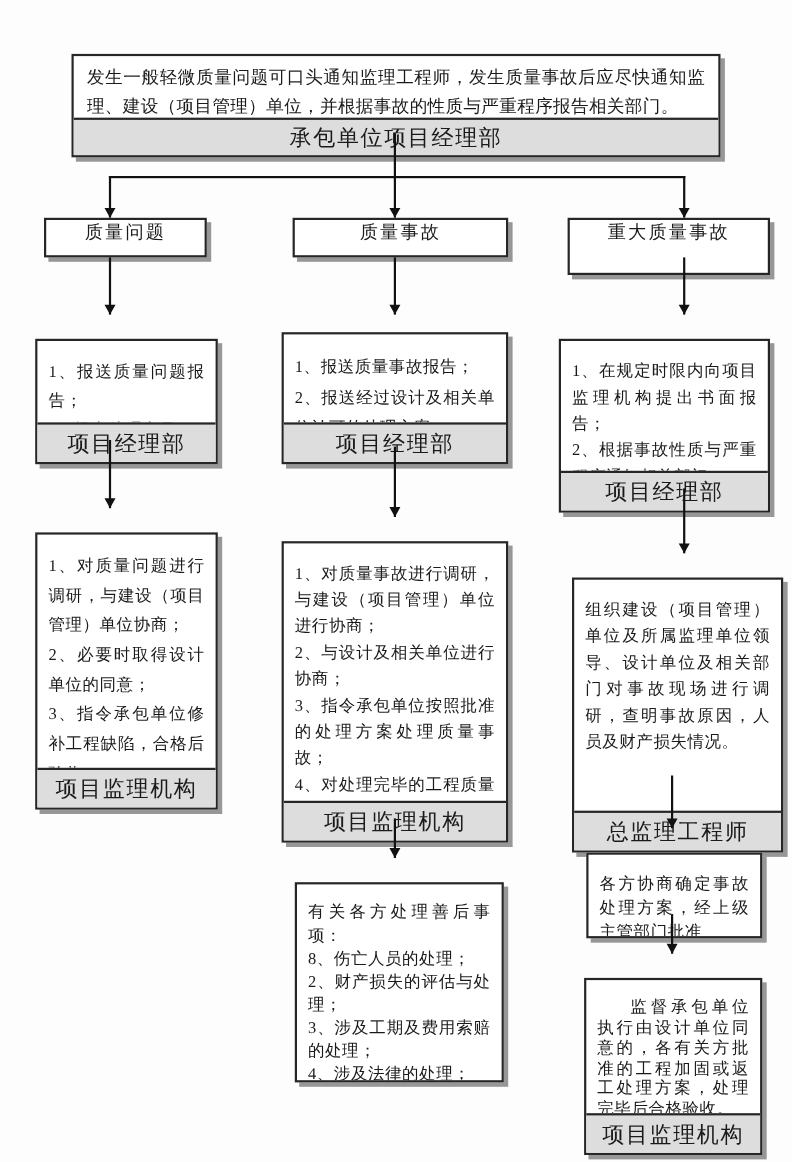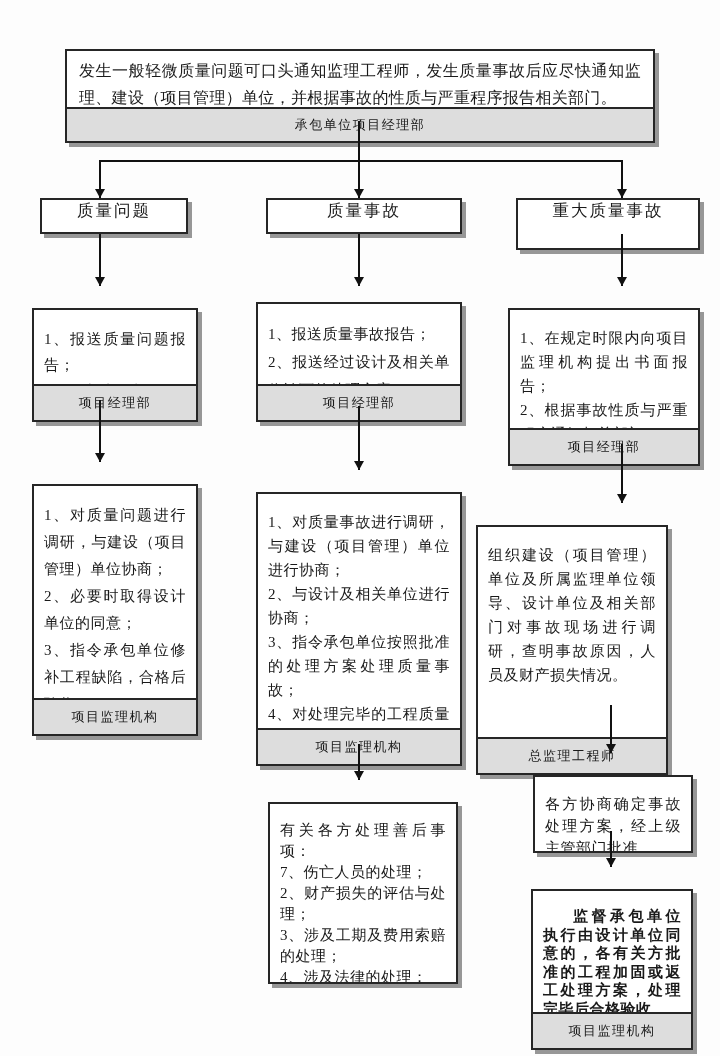--- a/index.html
+++ b/index.html
@@ -19,28 +19,28 @@
     box-shadow:4px 4px 0 var(--shadow);
     margin-top:22px;
   }
   .node-text{
     flex:1;overflow:hidden;padding:16px 10px;font-size:15px;
     text-align:justify;letter-spacing:0.5px;
   }
   .node-footer{
     flex:0 0 34px;height:34px;border-top:2px solid var(--border);
     background:var(--footer-bg);display:flex;align-items:center;justify-content:center;
-    font-size:13px;letter-spacing:1.5px;white-space:nowrap;
+    font-size:20px;letter-spacing:1.5px;white-space:nowrap;
   }
   .ft32{flex-basis:32px;height:32px;}
   .txt-top{font-size:16px;line-height:27px;padding:6px 12px;letter-spacing:0.3px;}
   .lh18{line-height:18.5px;} .lh21{line-height:21px;} .lh22{line-height:22px;}
   .lh24{line-height:24px;} .lh26{line-height:26px;} .lh27{line-height:27px;}
   .lh28{line-height:28px;}
-  .indent2{text-indent:2em;font-weight:bold;}
+  .indent2{text-indent:2em;}
   .tline{display:block;}
   
   .cat{
     position:absolute;box-sizing:border-box;background:#ffffff;
     border:2px solid var(--border);box-shadow:4px 4px 0 var(--shadow);
     display:flex;align-items:flex-start;justify-content:center;
     font-size:16.5px;letter-spacing:2px;white-space:nowrap;
   }
   
   .vline{position:absolute;width:0;border-left:2px solid var(--line);}
@@ -122,34 +122,34 @@
   <div class="node" style="left:256px;top:470px;width:206px;height:274px">
     <div class="node-text lh24">
       <span class="tline">1、对质量事故进行调研，与建设（项目管理）单位进行协商；</span>
       <span class="tline">2、与设计及相关单位进行协商；</span>
       <span class="tline">3、指令承包单位按照批准的处理方案处理质量事故；</span>
       <span class="tline">4、对处理完毕的工程质量事故部位进行验收。</span>
     </div>
     <div class="node-footer">项目监理机构</div>
   </div>
 
-  <div class="node" style="left:476px;top:503px;width:192px;height:250px">
+  <div class="node" style="left:520px;top:503px;width:192px;height:250px">
     <div class="node-text lh24">
       <span class="tline">组织建设（项目管理）单位及所属监理单位领导、设计单位及相关部门对事故现场进行调研，查明事故原因，人员及财产损失情况。</span>
     </div>
     <div class="node-footer">总监理工程师</div>
   </div>
 
   <div class="arrow" style="left:358px;top:744px;height:36px"></div>
   <div class="arrow" style="left:610px;top:705px;height:48px"></div>
 
   <div class="node" style="left:268px;top:780px;width:190px;height:182px">
     <div class="node-text lh21">
       <span class="tline">有关各方处理善后事项：</span>
-      <span class="tline">7、伤亡人员的处理；</span>
+      <span class="tline">8、伤亡人员的处理；</span>
       <span class="tline">2、财产损失的评估与处理；</span>
       <span class="tline">3、涉及工期及费用索赔的处理；</span>
       <span class="tline">4、涉及法律的处理；</span>
       <span class="tline">5、其它。</span>
     </div>
   </div>
 
   <div class="node" style="left:533px;top:753px;width:160px;height:78px">
     <div class="node-text lh22">
       <span class="tline">各方协商确定事故处理方案，经上级主管部门批准</span>

